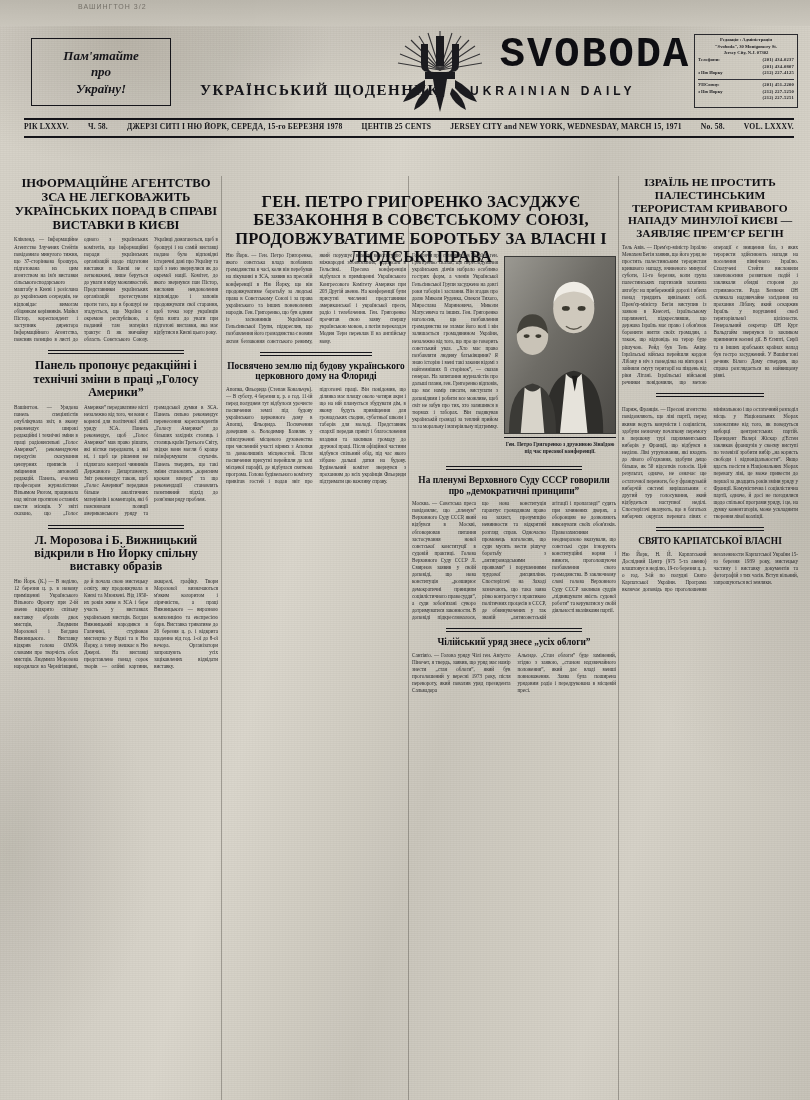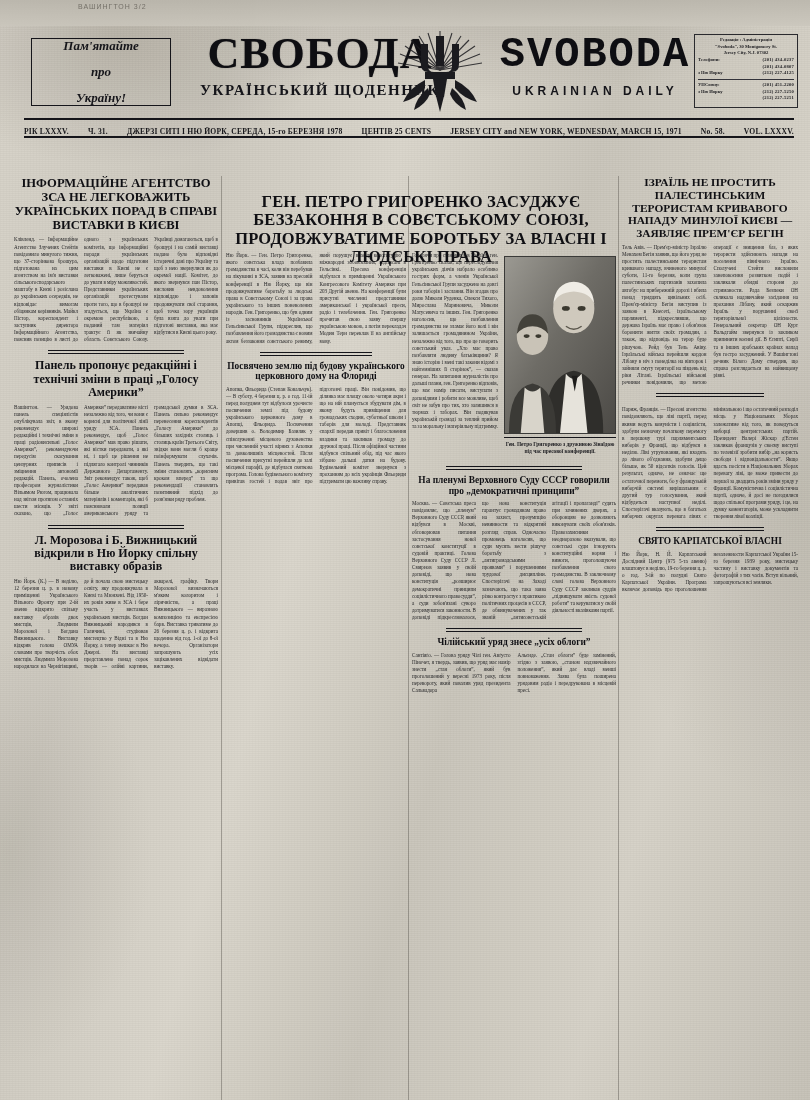--- a/index.html
+++ b/index.html
@@ -37,21 +37,21 @@
   }
   .scanstrip .scanword{
     position:absolute;left:78px;top:3px;
     font-family:"Liberation Sans", sans-serif;
     font-size:7px;letter-spacing:1px;color:#4a463f;opacity:.75;
   }
   .masthead{position:absolute;left:0;right:0;top:26px;height:92px;}
   .remember-box{
     position:absolute;left:31px;top:12px;width:138px;height:66px;
     border:1.5px solid #15151a;
-    display:flex;flex-direction:column;align-items:center;justify-content:space-between;
+    display:flex;flex-direction:column;align-items:center;justify-content:center;
     gap:3px;
   }
   .remember-box span{
     font-family:"Liberation Serif", serif;
     font-style:italic;font-weight:bold;font-size:13px;color:#15151a;
     line-height:1.05;
   }
   .title-cyr{
     position:absolute;left:170px;top:6px;width:300px;text-align:center;
     font-family:"Liberation Serif", serif;font-weight:bold;
@@ -62,41 +62,41 @@
     position:absolute;left:170px;top:56px;width:300px;text-align:center;
     font-family:"Liberation Serif", serif;font-weight:bold;
     font-size:15px;letter-spacing:1.5px;color:#15151a;
   }
   .title-lat{
     position:absolute;left:470px;top:8px;width:250px;text-align:center;
     font-family:Liberation Mono, monospace;font-weight:bold;
     font-size:42px;letter-spacing:2px;line-height:1;color:#0e0e12;
   }
   .sub-lat{
-    position:absolute;left:470px;top:58px;width:250px;text-align:center;
+    position:absolute;left:470px;top:58px;width:250px;text-align:left;
     font-family:"Liberation Sans", sans-serif;font-weight:bold;
     font-size:12px;letter-spacing:4px;color:#15151a;
   }
   .emblem{position:absolute;left:395px;top:4px;width:90px;height:84px;}
   .contact-box{
     position:absolute;right:12px;top:8px;width:104px;height:74px;
     border:1px solid #2a2a2e;padding:2px 3px;box-sizing:border-box;
     font-family:"Liberation Serif", serif;font-size:4.6px;line-height:1.45;color:#1c1c20;
   }
   .contact-box .cb-head{text-align:center;font-weight:bold;}
   .contact-box .cb-row{display:flex;justify-content:space-between;font-weight:bold;}
   .contact-box .cb-row .lbl{white-space:nowrap;}
   .contact-box .cb-row .num{white-space:nowrap;letter-spacing:.2px;}
   .contact-box hr{border:0;border-top:1px solid #33333a;margin:2px 0;}
 
   .rule-thick{position:absolute;left:24px;right:16px;height:2px;background:#15151a;}
 
   .dateline{
     position:absolute;left:24px;right:16px;top:122px;height:14px;
-    display:flex;align-items:flex-end;
+    display:flex;align-items:flex-start;
     font-family:"Liberation Serif", serif;font-weight:bold;font-size:7.6px;
     letter-spacing:.2px;color:#16161a;
   }
   .dateline .dl{white-space:nowrap;}
   .dateline .sp{flex:1;}
 
   
   .colwrap{position:absolute;left:14px;top:140px;width:784px;height:952px;margin-top:36px;}
   .col{position:absolute;top:0;bottom:0;}
   .c1{left:0;width:204px;}
@@ -152,21 +152,20 @@
   </div>
 
   <div class="masthead">
 
     <div class="remember-box">
       <span>Пам'ятайте</span>
       <span>про</span>
       <span>Україну!</span>
     </div>
 
-    <div class="title-cyr">СВОБОДА</div>
     <div class="sub-cyr">УКРАЇНСЬКИЙ ЩОДЕННИК</div>
 
     <div class="emblem">
       <svg viewBox="0 0 90 84" width="90" height="84">
         <g fill="#1b1b1f">
 
           <g stroke="#1b1b1f" stroke-width="1.1" opacity=".85">
             <line x1="45" y1="40" x2="10" y2="16"></line>
               <line x1="45" y1="40" x2="16" y2="10"></line>
             <line x1="45" y1="40" x2="24" y2="6"></line>
@@ -229,21 +228,21 @@
         <span class="lbl"></span>
         <span class="num">(212)  227-5251</span>
       </div>
     </div>
   </div>
 
   <div class="rule-thick" style="top:118px"></div>
   <div class="dateline">
     <span class="dl">РІК LXXXV.</span>
     <span class="sp"></span>
-    <span class="dl">Ч. 31.</span>
+    <span class="dl">Ч. 58.</span>
     <span class="sp"></span>
     <span class="dl">ДЖЕРЗІ СИТІ І НЮ ЙОРК, СЕРЕДА, 15-го БЕРЕЗНЯ 1978</span>
     <span class="sp"></span>
     <span class="dl">ЦЕНТІВ 25 CENTS</span>
     <span class="sp"></span>
     <span class="dl">JERSEY CITY and NEW YORK, WEDNESDAY, MARCH 15, 1971</span>
     <span class="sp"></span>
     <span class="dl">No. 58.</span>
     <span class="sp"></span>
     <span class="dl">VOL. LXXXV.</span>

